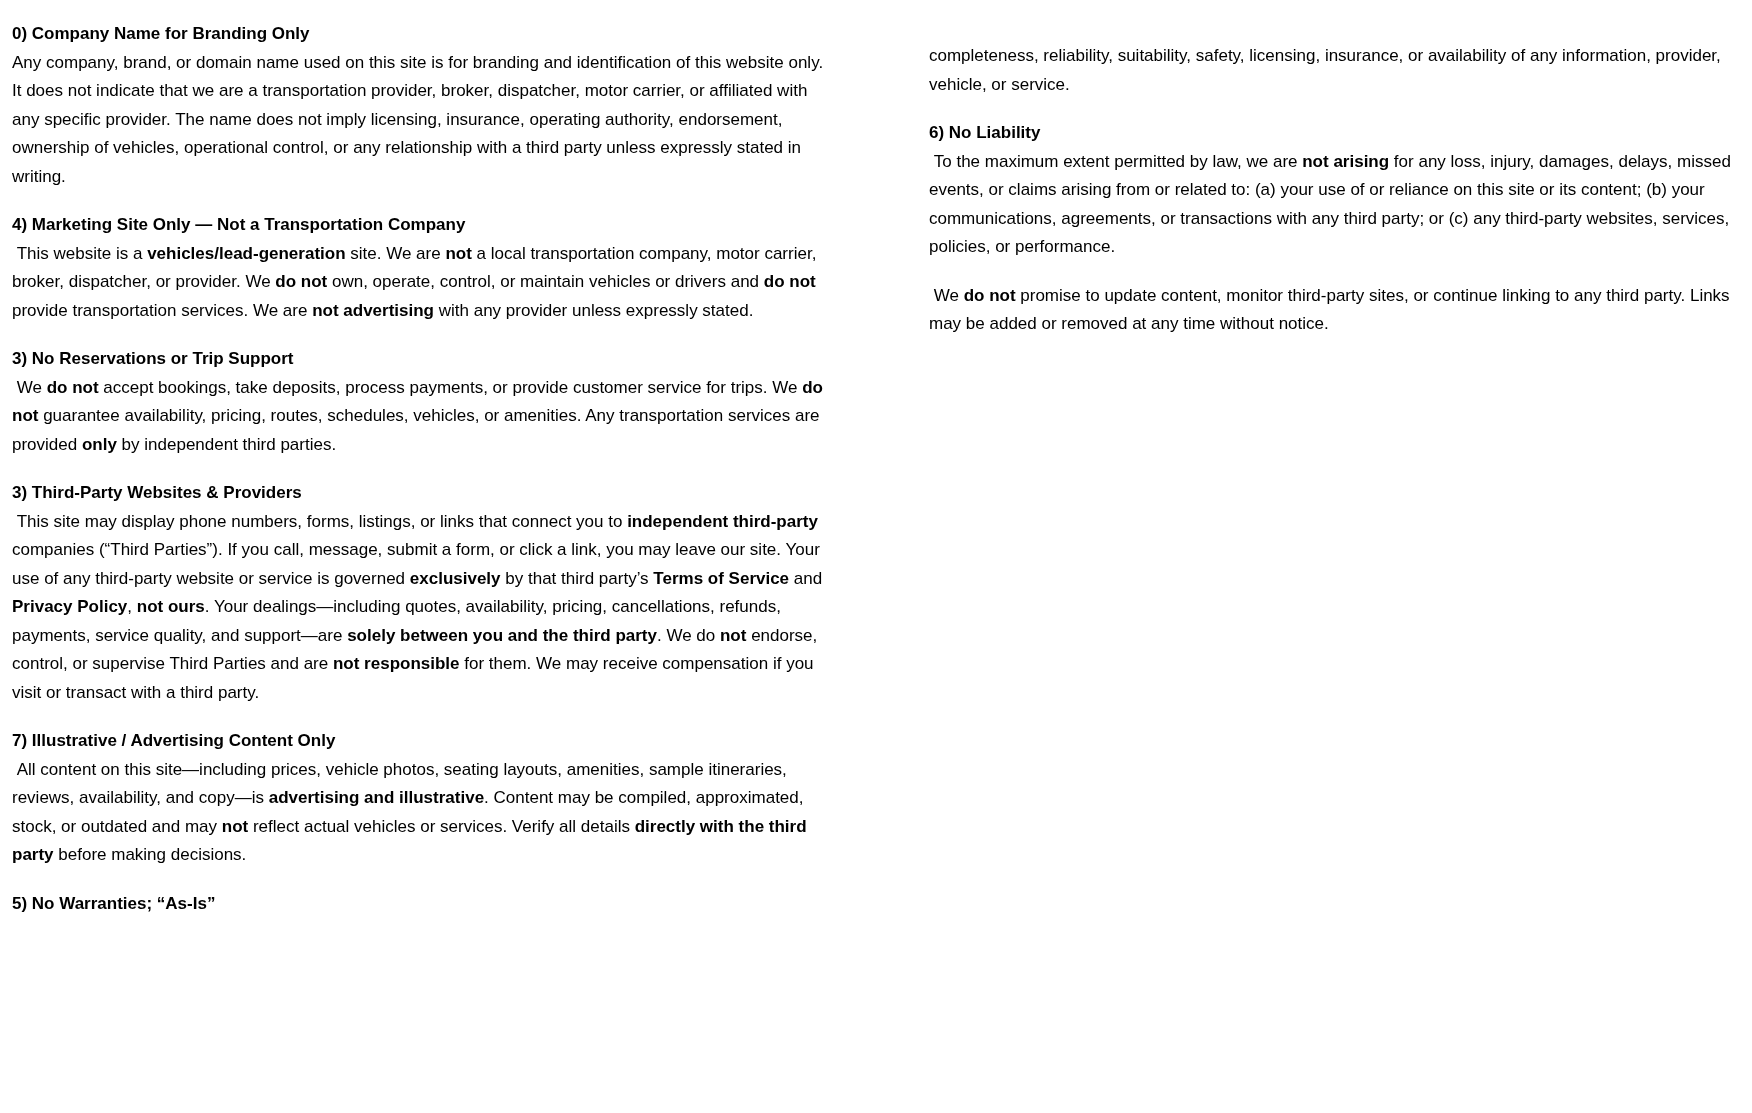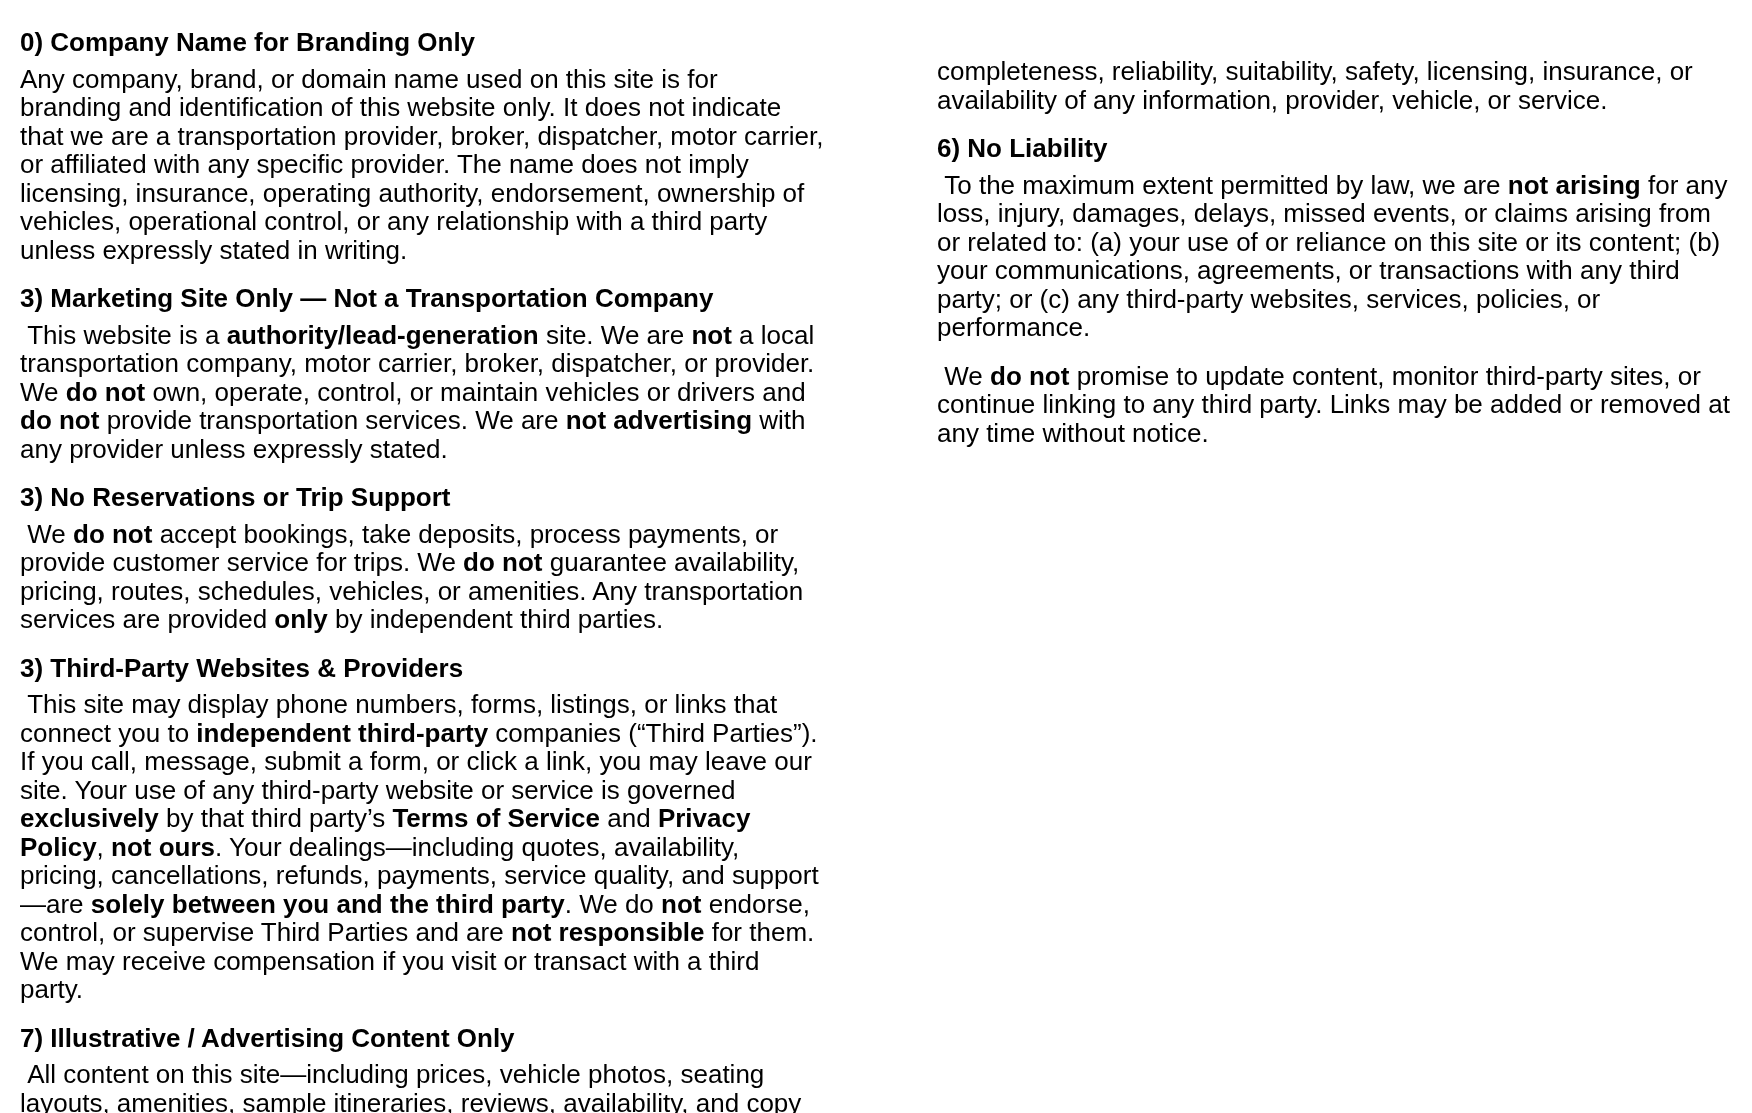--- a/index.html
+++ b/index.html
@@ -24,29 +24,29 @@
     position: absolute;
     text-align: left;
   }
   .column-left {
     left: 12px;
     top: 20px;
     width: 821px;
   }
   .column-right {
     left: 929px;
-    top: 49px;
+    top: 42px;
     width: 812px;
   }
   .section {
     margin: 0 0 20px 0;
   }
   .section p {
-    margin: 8px;
-    font-size: 26px;
+    margin: 0;
+    font-size: 17px;
     line-height: 28.5px;
     font-weight: 400;
     white-space: pre-wrap;
   }
   .section p.heading {
     font-weight: 700;
   }
   .section b {
     font-weight: 700;
   }
@@ -54,22 +54,22 @@
 </head>
 <body style="background: rgb(255, 255, 255);">
 
 <div class="doc" style="color: rgb(0, 0, 0);">
   <div class="text-column column-left" id="col-left">
       <section class="section">
         <p class="heading">0) Company Name for Branding Only</p>
         <p class="body">Any company, brand, or domain name used on this site is for branding and identification of this website only. It does not indicate that we are a transportation provider, broker, dispatcher, motor carrier, or affiliated with any specific provider. The name does not imply licensing, insurance, operating authority, endorsement, ownership of vehicles, operational control, or any relationship with a third party unless expressly stated in writing.</p>
       </section>
       <section class="section">
-        <p class="heading">3) Marketing Site Only — Not a Transportation Company</p>
-        <p class="body"> This website is a <b>authority/lead-generation</b> site. We are <b>not</b> a local transportation company, motor carrier, broker, dispatcher, or provider. We <b>do not</b> own, operate, control, or maintain vehicles or drivers and <b>do not</b> provide transportation services. We are <b>not advertising</b> with any provider unless expressly stated.</p>
+        <p class="heading">4) Marketing Site Only — Not a Transportation Company</p>
+        <p class="body"> This website is a <b>vehicles/lead-generation</b> site. We are <b>not</b> a local transportation company, motor carrier, broker, dispatcher, or provider. We <b>do not</b> own, operate, control, or maintain vehicles or drivers and <b>do not</b> provide transportation services. We are <b>not advertising</b> with any provider unless expressly stated.</p>
       </section>
       <section class="section">
         <p class="heading">3) No Reservations or Trip Support</p>
         <p class="body"> We <b>do not</b> accept bookings, take deposits, process payments, or provide customer service for trips. We <b>do not</b> guarantee availability, pricing, routes, schedules, vehicles, or amenities. Any transportation services are provided <b>only</b> by independent third parties.</p>
       </section>
       <section class="section">
         <p class="heading">3) Third-Party Websites &amp; Providers</p>
         <p class="body"> This site may display phone numbers, forms, listings, or links that connect you to <b>independent third-party</b> companies (“Third Parties”). If you call, message, submit a form, or click a link, you may leave our site. Your use of any third-party website or service is governed <b>exclusively</b> by that third party’s <b>Terms of Service</b> and <b>Privacy Policy</b>, <b>not ours</b>. Your dealings—including quotes, availability, pricing, cancellations, refunds, payments, service quality, and support—are <b>solely between you and the third party</b>. We do <b>not</b> endorse, control, or supervise Third Parties and are <b>not responsible</b> for them. We may receive compensation if you visit or transact with a third party.</p>
       </section>
       <section class="section">

